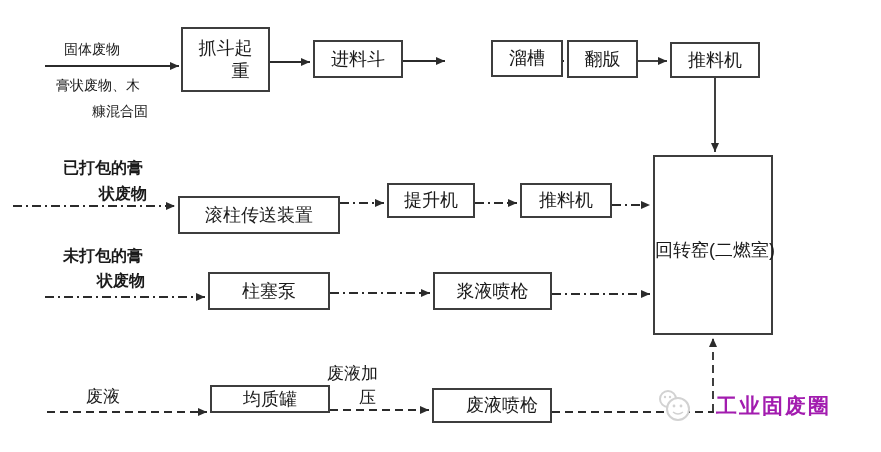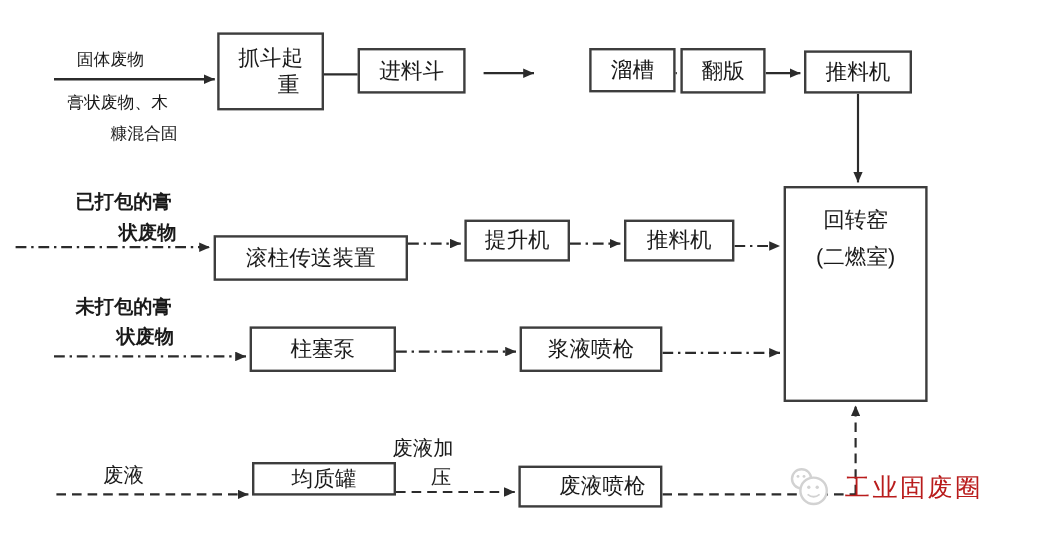--- a/index.html
+++ b/index.html
@@ -7,31 +7,31 @@
     position:relative;width:881px;height:452px;background:#ffffff;overflow:hidden;
     font-family:"Liberation Sans","DejaVu Sans",sans-serif;color:#1a1a1a;
   }
   #connectors{position:absolute;left:0;top:0;z-index:1;}
   .box{
     position:absolute;z-index:2;background:#ffffff;border:2px solid #3d3d3d;
     display:flex;align-items:center;justify-content:center;text-align:center;
     font-size:18px;line-height:1.25;box-sizing:border-box;white-space:nowrap;
   }
   .box.two-line{flex-direction:column;justify-content:center;}
-  .box.kiln{flex-direction:column;justify-content:flex-start;padding-top:11px;line-height:31px;}
+  .box.kiln{justify-content:flex-start;padding-top:11px;line-height:31px;}
   .box .indent{transform:translateX(15px);}
   .lbl{position:absolute;z-index:2;white-space:nowrap;}
   .f18{font-size:14px;}
   .f17{font-size:17px;}
   .f16{font-size:16px;font-weight:bold;}
   .watermark{
     position:absolute;z-index:3;left:656px;top:388px;display:flex;align-items:center;
   }
   .wm-text{
-    color:#b91c1c;font-size:21px;letter-spacing:2px;font-weight:400;margin-left:8px;
+    color:#a21caf;font-size:21px;letter-spacing:2px;font-weight:700;margin-left:20px;
   }
 </style>
 </head>
 <body>
 
 <div id="stage">
 
   <svg id="connectors" width="881" height="452">
     <defs>
       <marker id="arr" markerWidth="10" markerHeight="8" refX="9" refY="4" orient="auto" markerUnits="userSpaceOnUse">
@@ -62,21 +62,21 @@
   </svg>
 
   <div class="lbl f18" style="left:64px;top:41px;">固体废物</div>
   <div class="lbl f18" style="left:56px;top:77px;">膏状废物、木</div>
   <div class="lbl f18" style="left:92px;top:103px;">糠混合固</div>
 
   <div class="box two-line" style="left:181px;top:27px;width:89px;height:65px;">
     <span>抓斗起</span>
     <span class="indent">重</span>
   </div>
-  <div class="box" style="left:298px;top:40px;width:90px;height:38px;">进料斗</div>
+  <div class="box" style="left:313px;top:40px;width:90px;height:38px;">进料斗</div>
   <div class="box" style="left:448px;top:40px;width:72px;height:37px;margin-left:43px;">溜槽</div>
   <div class="box" style="left:567px;top:40px;width:71px;height:38px;">翻版</div>
   <div class="box" style="left:670px;top:42px;width:90px;height:36px;">推料机</div>
 
   <div class="lbl f16" style="left:63px;top:158px;">已打包的膏</div>
   <div class="lbl f16" style="left:99px;top:184px;">状废物</div>
 
   <div class="box" style="left:178px;top:182px;width:162px;height:38px;margin-top:14px;">滚柱传送装置</div>
   <div class="box" style="left:387px;top:183px;width:88px;height:35px;">提升机</div>
   <div class="box" style="left:520px;top:183px;width:92px;height:35px;">推料机</div>

